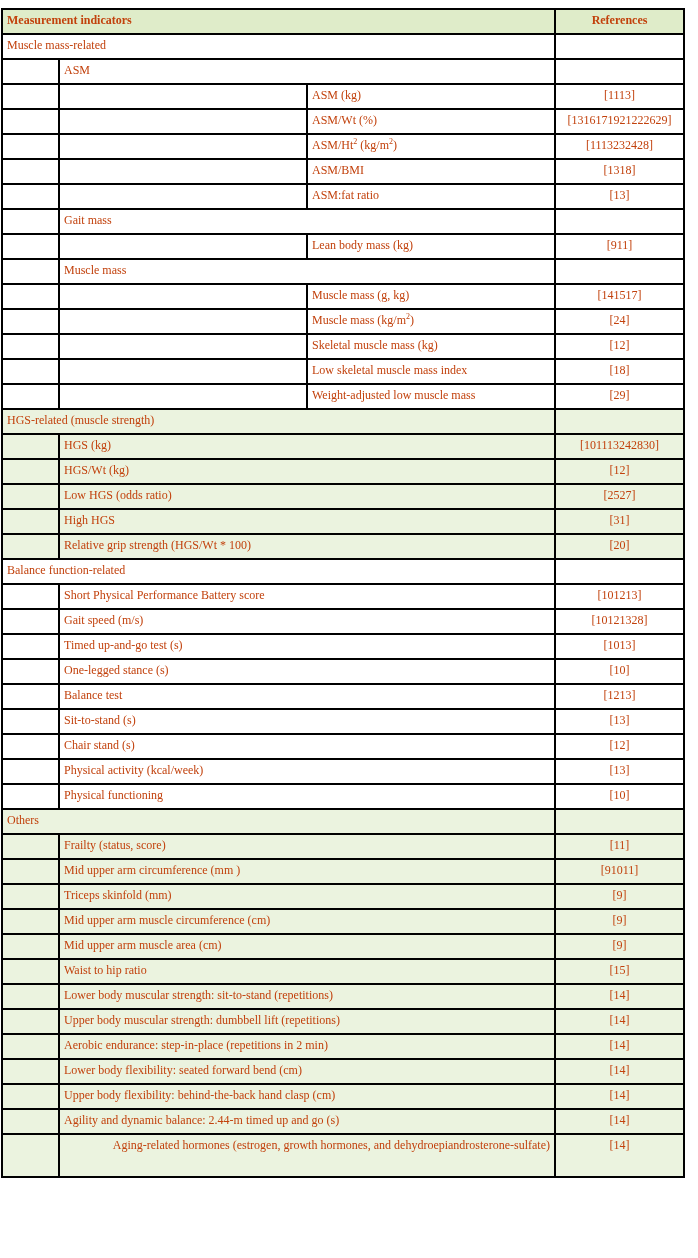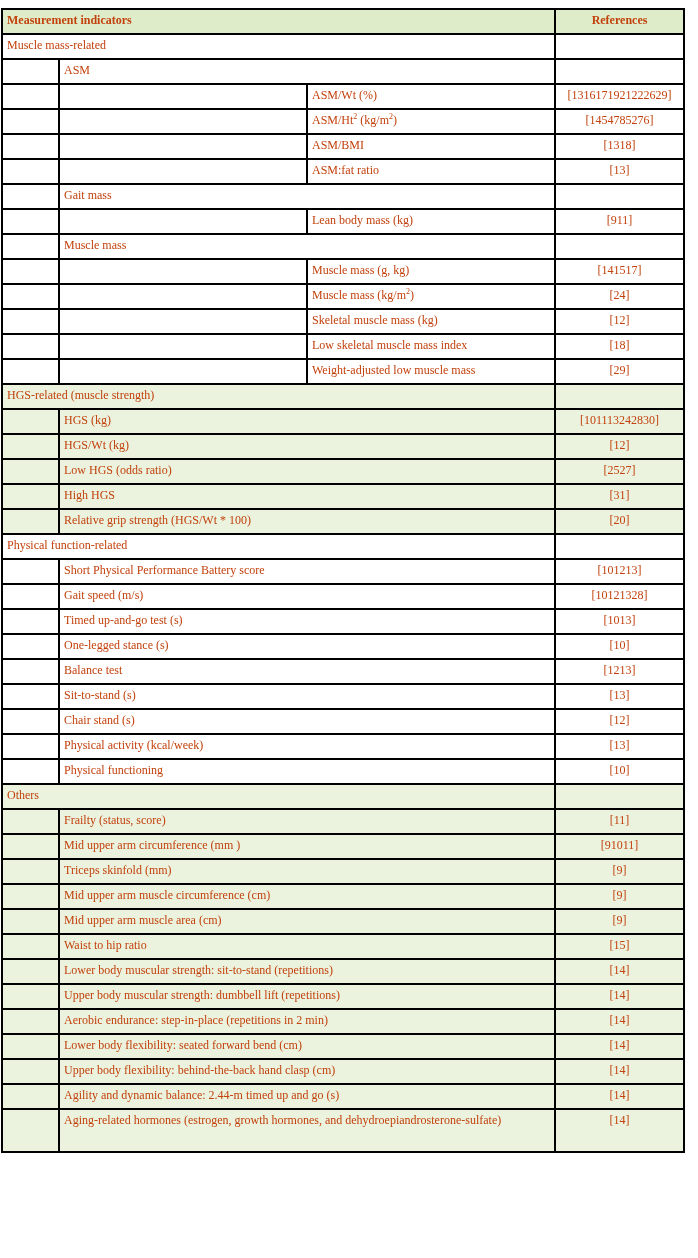--- a/index.html
+++ b/index.html
@@ -19,21 +19,21 @@
     vertical-align: top;
     line-height: 18px;
     white-space: nowrap;
     overflow: hidden;
   }
   th { font-weight: bold; text-align: left; }
   th.ref, td.ref { text-align: center; padding-left: 0; padding-right: 0; }
   tr.header th { background: #dfecc9; }
   tr.green td { background: #ebf3df; }
   tr.white td { background: #ffffff; }
-  td.wrap { white-space: normal; }
+  td.wrap { white-space: normal; text-align: right; }
   tr.tall td { height: 40px; }
   sup { font-size: 8px; line-height: 0; vertical-align: 5px; }
 </style>
 </head>
 <body>
 
 <table>
   <colgroup>
     <col style="width:57px">
     <col style="width:248px">
@@ -51,28 +51,34 @@
       <td class="ref"></td>
     </tr>
     <tr class="white">
       <td></td>
       <td colspan="2">ASM</td>
       <td class="ref"></td>
     </tr>
     <tr class="white">
       <td></td>
         <td></td>
+      <td>ASM (kg)</td>
+      <td class="ref">[1113]</td>
+    </tr>
+    <tr class="white">
+      <td></td>
+        <td></td>
       <td>ASM/Wt (%)</td>
       <td class="ref">[1316171921222629]</td>
     </tr>
     <tr class="white">
       <td></td>
         <td></td>
       <td><span>ASM/Ht</span><sup>2</sup><span> (kg/m</span><sup>2</sup><span>)</span></td>
-      <td class="ref">[1454785276]</td>
+      <td class="ref">[1113232428]</td>
     </tr>
     <tr class="white">
       <td></td>
         <td></td>
       <td>ASM/BMI</td>
       <td class="ref">[1318]</td>
     </tr>
     <tr class="white">
       <td></td>
         <td></td>
@@ -152,21 +158,21 @@
         <td colspan="2">High HGS</td>
         <td class="ref">[31]</td>
       </tr>
     <tr class="green">
         <td></td>
         <td colspan="2">Relative grip strength (HGS/Wt * 100)</td>
         <td class="ref">[20]</td>
       </tr>
 
     <tr class="white">
-      <td colspan="3">Physical function-related</td>
+      <td colspan="3">Balance function-related</td>
       <td class="ref"></td>
     </tr>
     <tr class="white">
         <td></td>
         <td colspan="2">Short Physical Performance Battery score</td>
         <td class="ref">[101213]</td>
       </tr>
     <tr class="white">
         <td></td>
         <td colspan="2">Gait speed (m/s)</td>

